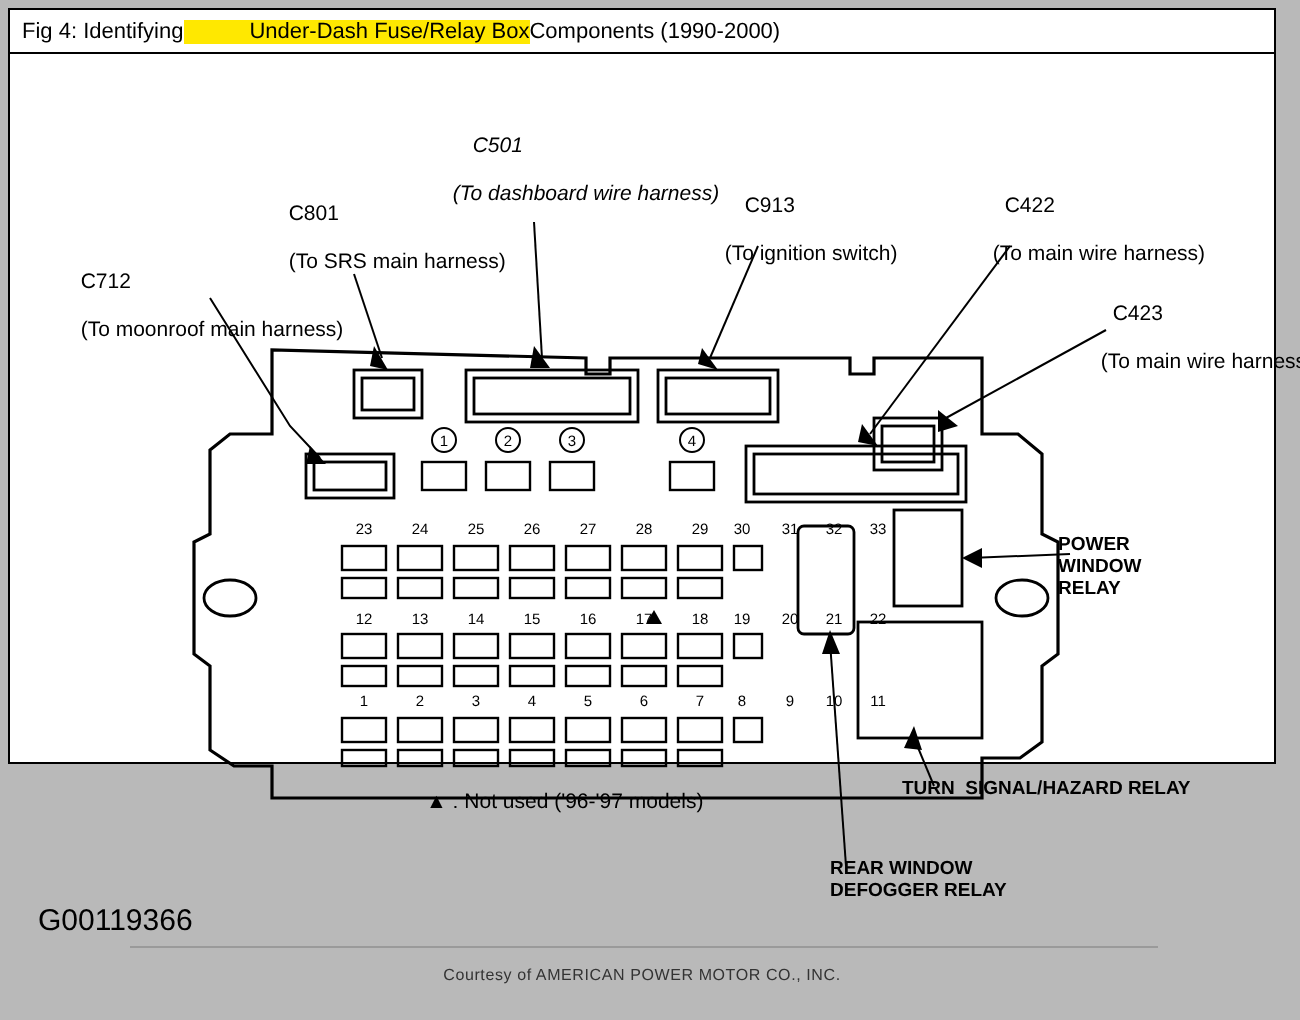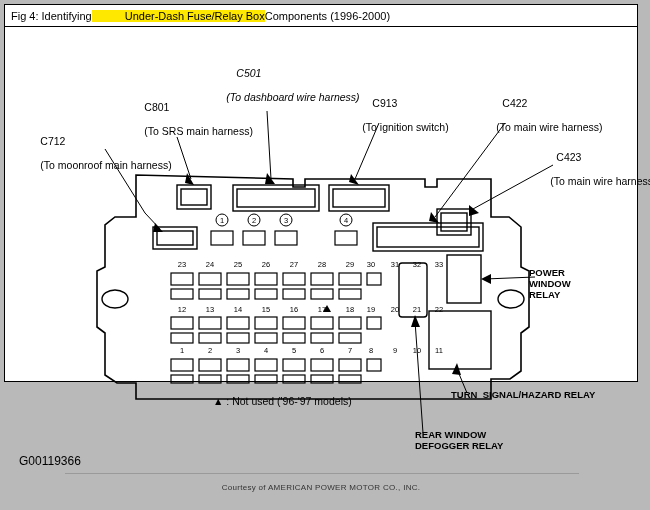--- a/index.html
+++ b/index.html
@@ -73,21 +73,21 @@
 </style>
 </head>
 <body>
 
 <div id="page">
   <div class="sheet">
 
     <div class="titlebar">
       <span>Fig 4: Identifying </span>
         <span class="hl">Under-Dash Fuse/Relay Box</span>
-        <span> Components (1996-2000)</span>
+        <span> Components (1990-2000)</span>
     </div>
 
     <div class="canvas">
 
       <svg width="634" height="471" viewBox="0 0 634 471">
         <g fill="none" stroke="#000" stroke-width="1.6">
 
           <path d="M131,148 L131,190 L110,190 L100,198 L100,240 L92,244 L92,300 L100,306
                    L100,348 L112,356 L131,356 L131,372 L486,372 L486,352 L505,352 L516,344
                    L516,306 L524,300 L524,244 L516,240 L516,200 L504,190 L486,190 L486,152
@@ -321,20 +321,20 @@
 WINDOW
 RELAY</div>
 
       <div class="lbl b small" style="left:410px;top:402px;white-space:pre-line;line-height:11px;">REAR WINDOW
 DEFOGGER RELAY</div>
 
       <div class="lbl b small" style="left:446px;top:362px;">TURN  SIGNAL/HAZARD RELAY</div>
 
       <div class="lbl" style="left:208px;top:368px;">▲ : Not used ('96-'97 models)</div>
 
-      <div class="lbl tiny" style="left:14px;top:428px;font-size:12px;">G00119366</div>
+      <div class="lbl tiny" style="left:14px;top:428px;font-size:15px;">G00119366</div>
 
       <div class="footline"></div>
       <div class="footer">Courtesy of AMERICAN POWER MOTOR CO., INC.</div>
 
     </div>
   </div>
 </div>
 
 </body></html>

